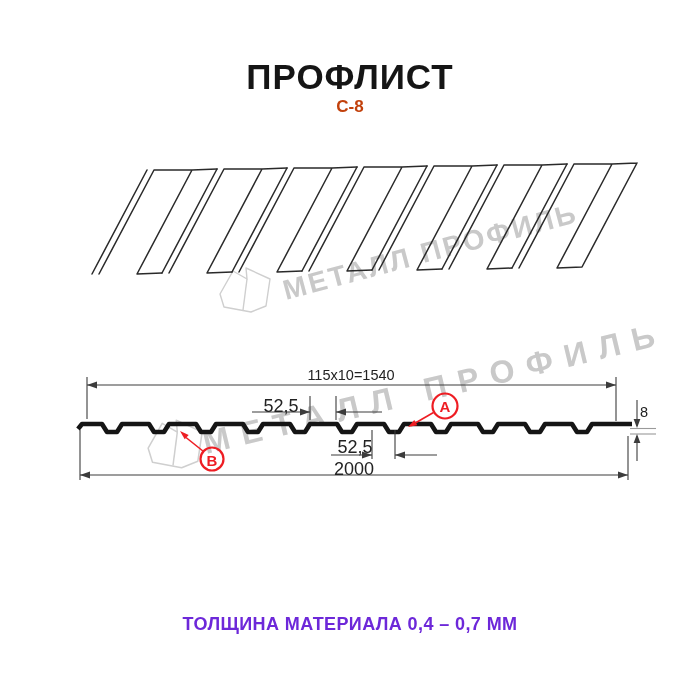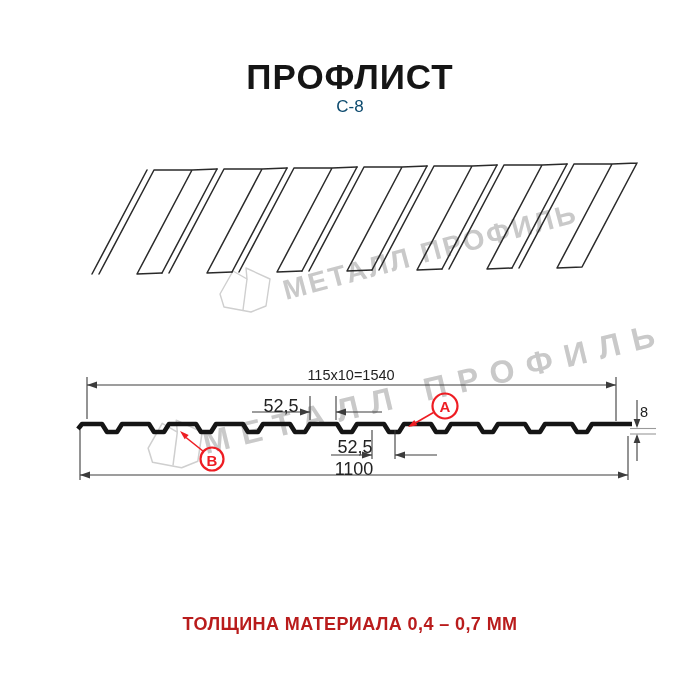--- a/index.html
+++ b/index.html
@@ -2,23 +2,23 @@
 <html><head>
 <meta charset="utf-8">
 <style>
   html,body{margin:0;padding:0;}
   body{width:700px;height:700px;background:#ffffff;position:relative;overflow:hidden;
        font-family:"Liberation Sans","DejaVu Sans",sans-serif;}
   .page{position:absolute;inset:0;background:#fff;padding-left:42px;}
   .title{position:absolute;left:350px;top:57px;transform:translateX(-50%);
          font-size:35px;font-weight:bold;letter-spacing:1px;color:#151515;white-space:nowrap;}
   .subtitle{position:absolute;left:350px;top:97px;transform:translateX(-50%);
-         font-size:17px;font-weight:normal;color:#0c4a6e;white-space:nowrap;}
+         font-size:17px;font-weight:bold;color:#c2410c;white-space:nowrap;}
   .footer{position:absolute;left:350px;top:614px;transform:translateX(-50%);
-         font-size:18px;font-weight:bold;letter-spacing:0.4px;color:#b91c1c;white-space:nowrap;}
+         font-size:18px;font-weight:bold;letter-spacing:0.4px;color:#6d28d9;white-space:nowrap;}
   .dim{position:absolute;color:#222;font-size:18px;white-space:nowrap;}
   .dim.center{transform:translateX(-50%);}
   #scene{position:absolute;left:0;top:0;}
   .wm-text{fill:#c9c9c9;font-weight:bold;}
 </style>
 </head>
 <body>
 
 <div class="page">
 
@@ -114,17 +114,17 @@
         <line x1="203.5" y1="451.5" x2="186" y2="437.5" stroke-width="1.6"></line>
         <path d="M180,431 L184.7,439.3 L188.7,434.9 Z" fill="#ee1d23" stroke="none"></path>
         <text x="212" y="460" fill="#ee1d23" stroke="none" font-size="15" font-weight="bold" text-anchor="middle" dominant-baseline="central">B</text>
       </g>
     </g>
   </svg>
 
   <div class="dim center" style="left:351px;top:367px;font-size:14.5px;">115x10=1540</div>
   <div class="dim center" style="left:281px;top:396px;">52,5</div>
   <div class="dim center" style="left:355px;top:437px;">52,5</div>
-  <div class="dim center" style="left:354px;top:459px;">1100</div>
+  <div class="dim center" style="left:354px;top:459px;">2000</div>
   <div class="dim" style="left:640px;top:404px;font-size:14.5px;">8</div>
 
   <div class="footer">ТОЛЩИНА МАТЕРИАЛА 0,4 – 0,7 ММ</div>
 </div>
 
 </body></html>

